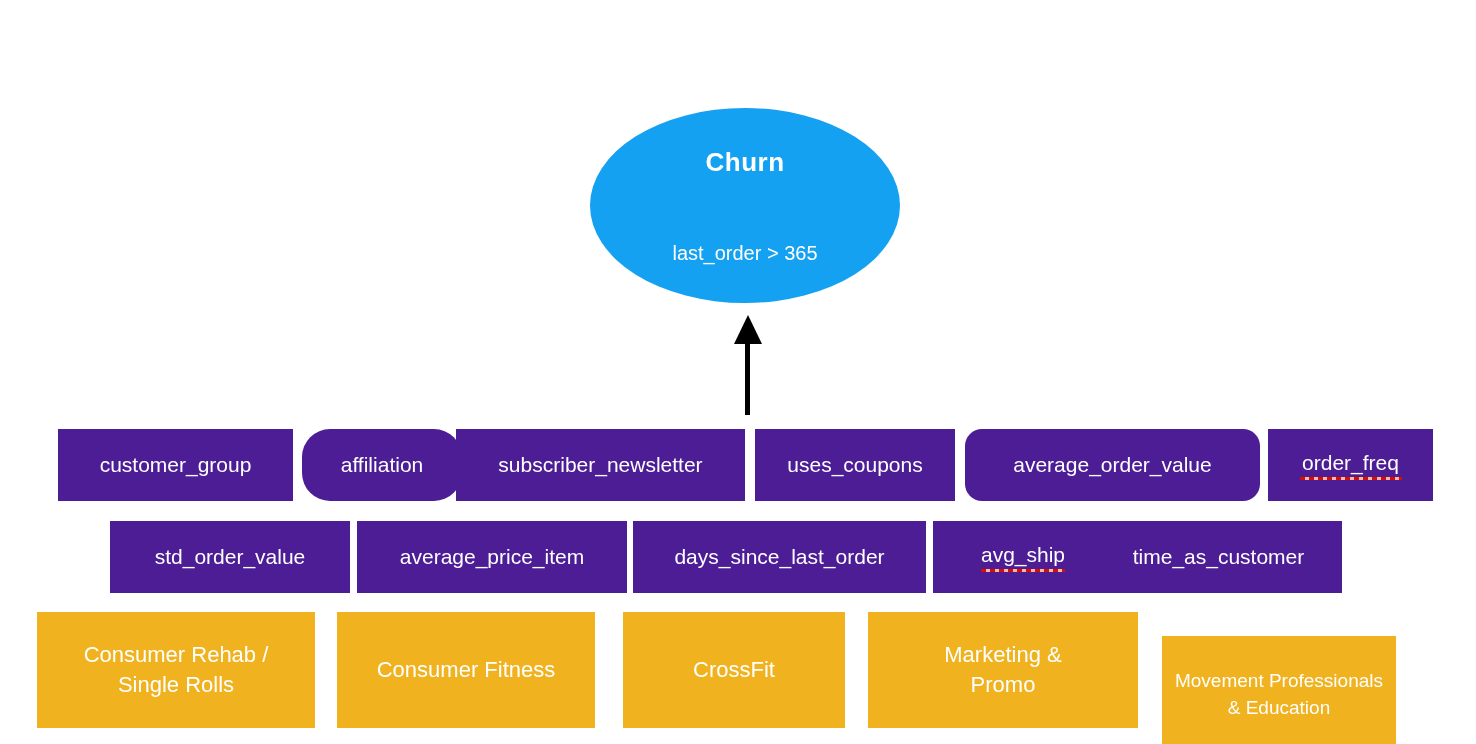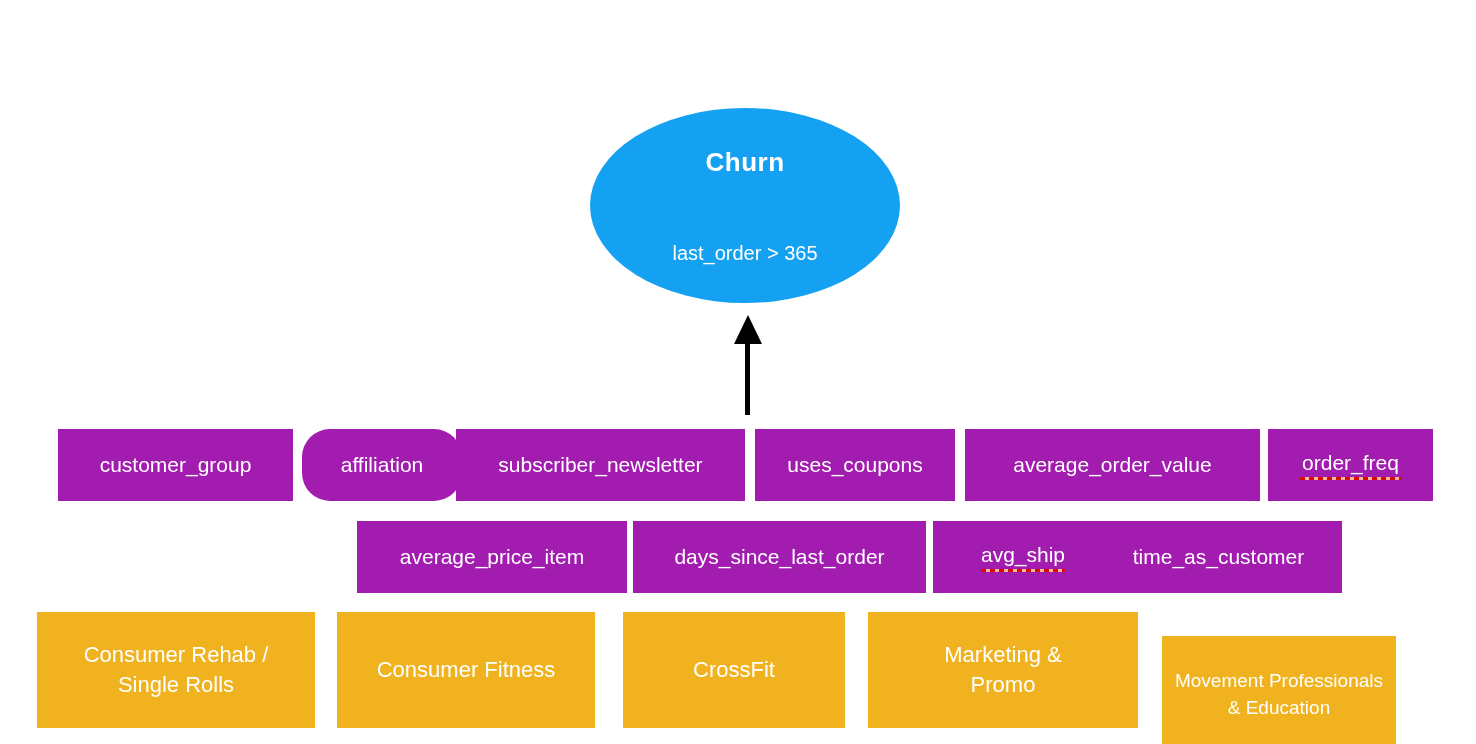--- a/index.html
+++ b/index.html
@@ -21,21 +21,21 @@
   .arrow-head{
     position:absolute;left:734px;top:315px;width:0;height:0;
     border-left:14px solid transparent;border-right:14px solid transparent;
     border-bottom:29px solid #000;
   }
   
   .box{
     position:absolute;display:flex;align-items:center;justify-content:center;
     color:#ffffff;text-align:center;
   }
-  .feature{background:#a21caf;height:72px;font-size:21px;}
+  .feature{background:#4c1d95;height:72px;font-size:21px;}
   .group{background:#f0b21e;height:116px;font-size:22px;line-height:30px;}
   .group.small{font-size:19px;line-height:27px;}
   .label-wrap{display:flex;flex-direction:column;align-items:center;}
   .squiggle{
     height:3px;margin-top:2px;
     background-image:repeating-linear-gradient(90deg,#d31000 0 5px,#ffb4a8 5px 9px);
   }
 </style>
 </head>
 <body>
@@ -55,30 +55,33 @@
   </div>
   <div class="box feature" style="left:302px;top:429px;width:160px;border-radius:28px;">
     <span>affiliation</span>
   </div>
   <div class="box feature" style="left:456px;top:429px;width:289px;">
     <span>subscriber_newsletter</span>
   </div>
   <div class="box feature" style="left:755px;top:429px;width:200px;">
     <span>uses_coupons</span>
   </div>
-  <div class="box feature" style="left:965px;top:429px;width:295px;">
+  <div class="box feature" style="left:965px;top:429px;width:295px;border-radius:17px;">
     <span>average_order_value</span>
   </div>
   <div class="box feature" style="left:1268px;top:429px;width:165px;">
     <span class="label-wrap">
       <span>order_freq</span>
       <span class="squiggle" style="width:102px;"></span>
     </span>
   </div>
 
+  <div class="box feature" style="left:110px;top:521px;width:240px;">
+    <span>std_order_value</span>
+  </div>
   <div class="box feature" style="left:357px;top:521px;width:270px;">
     <span>average_price_item</span>
   </div>
   <div class="box feature" style="left:633px;top:521px;width:293px;">
     <span>days_since_last_order</span>
   </div>
   <div class="box feature" style="left:933px;top:521px;width:180px;">
     <span class="label-wrap">
       <span>avg_ship</span>
       <span class="squiggle" style="width:84px;"></span>

